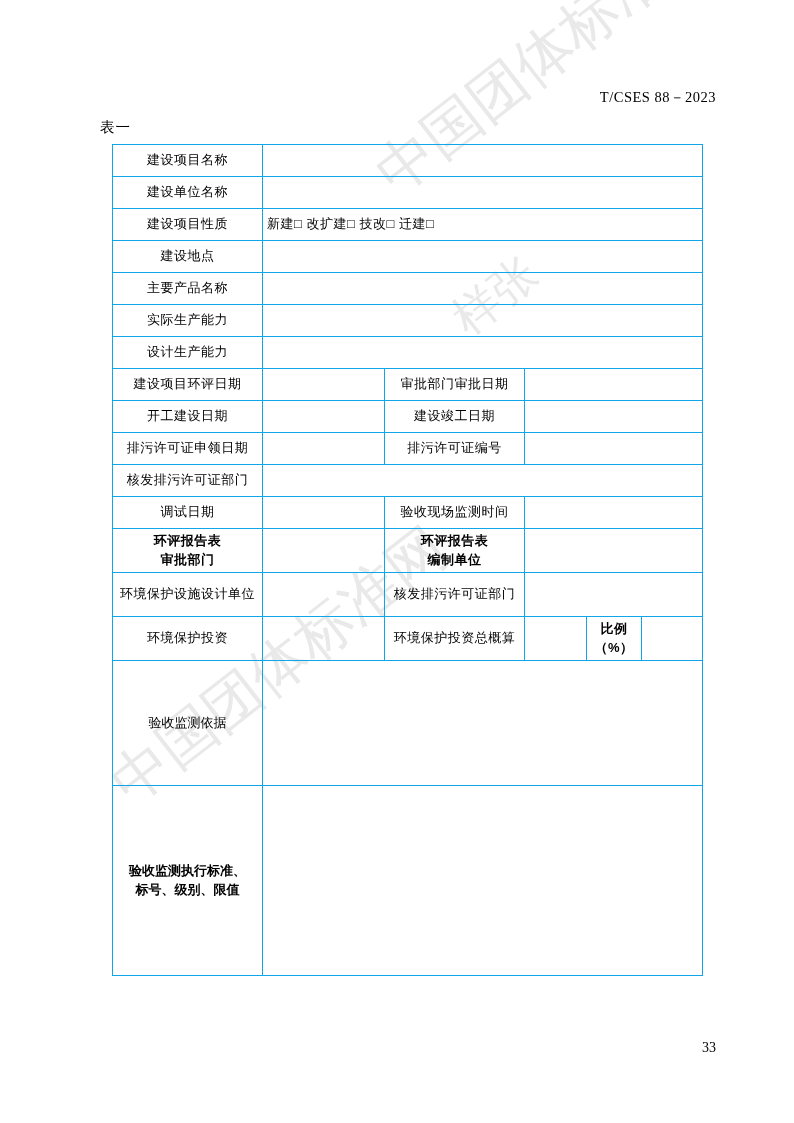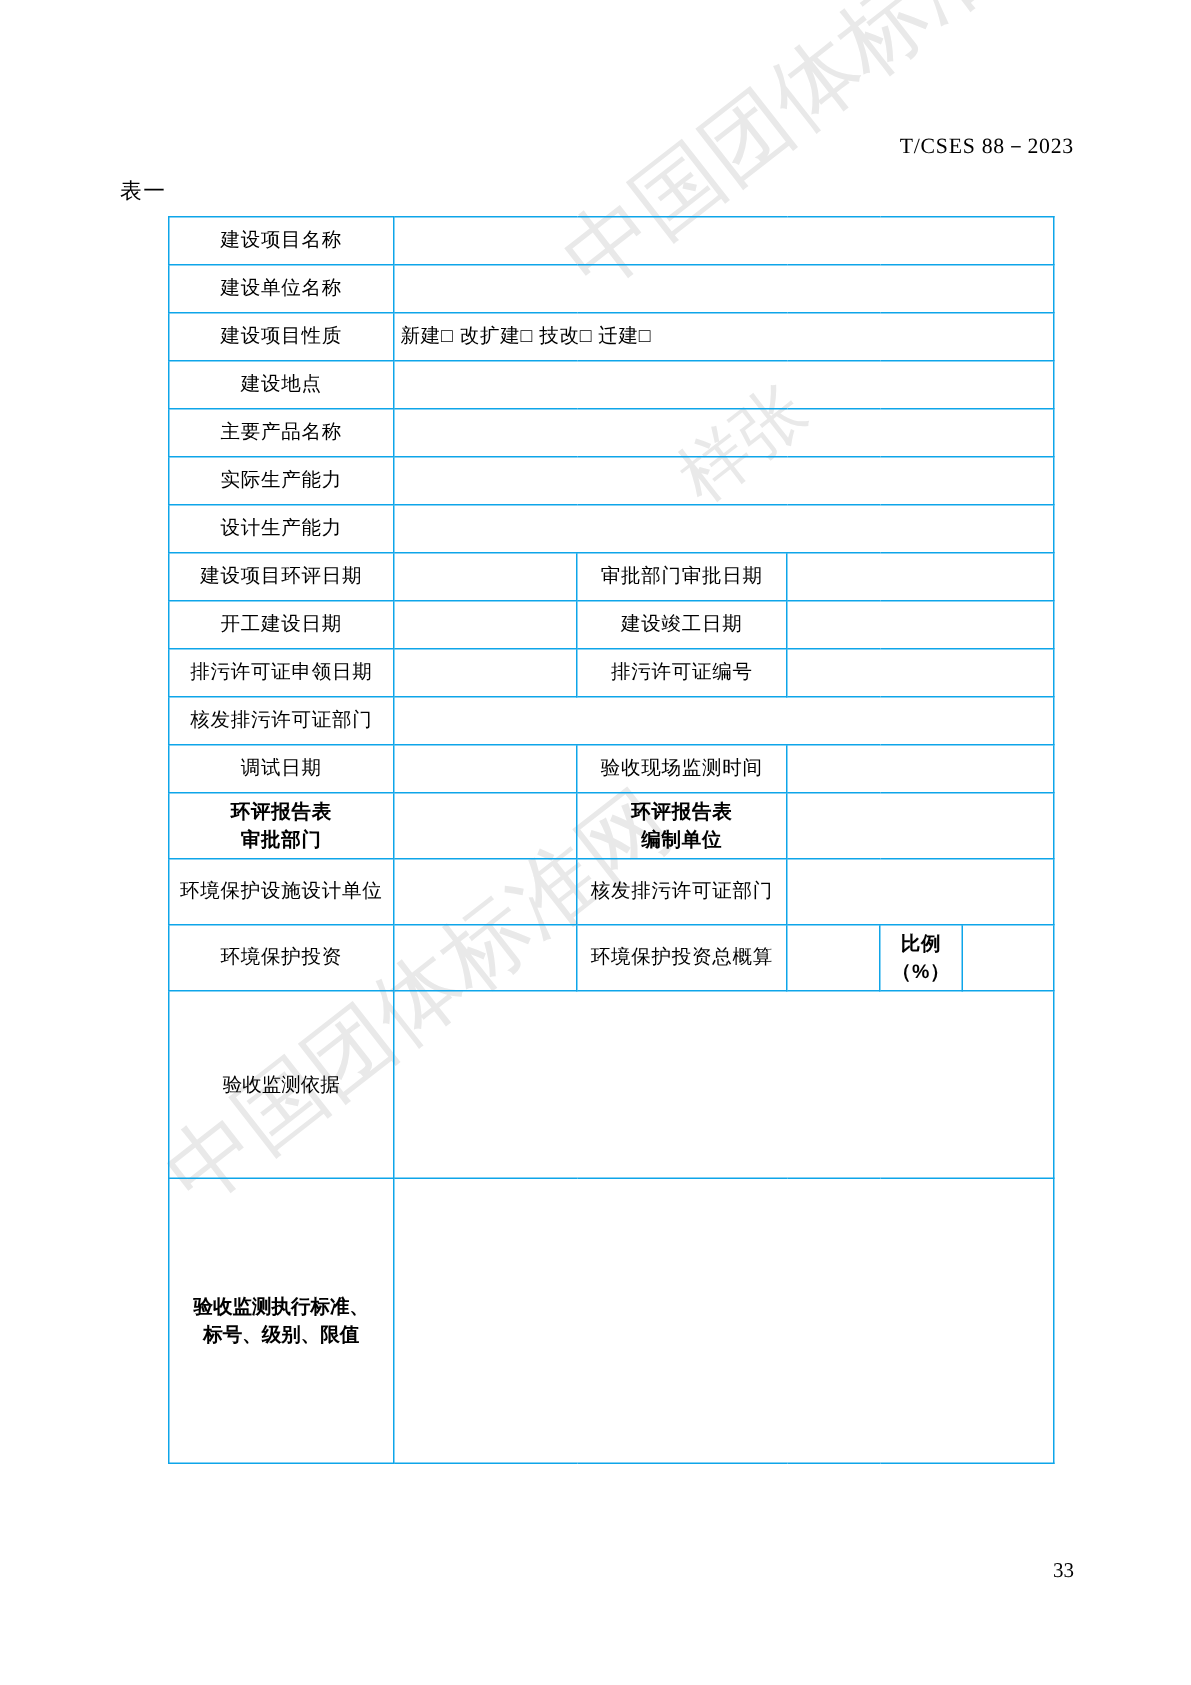--- a/index.html
+++ b/index.html
@@ -28,21 +28,21 @@
     right: 78px;
     font-family: "Liberation Serif", serif;
     font-size: 14.5px;
     letter-spacing: 0.5px;
     white-space: nowrap;
   }
   
   .table-caption {
     position: absolute;
     top: 118px;
-    left: 80px;
+    left: 100px;
     font-size: 14.5px;
     font-family: Liberation Sans, sans-serif;
     letter-spacing: 1px;
   }
   
   .watermark {
     position: absolute;
     left: 0;
     top: 0;
     width: 794px;

